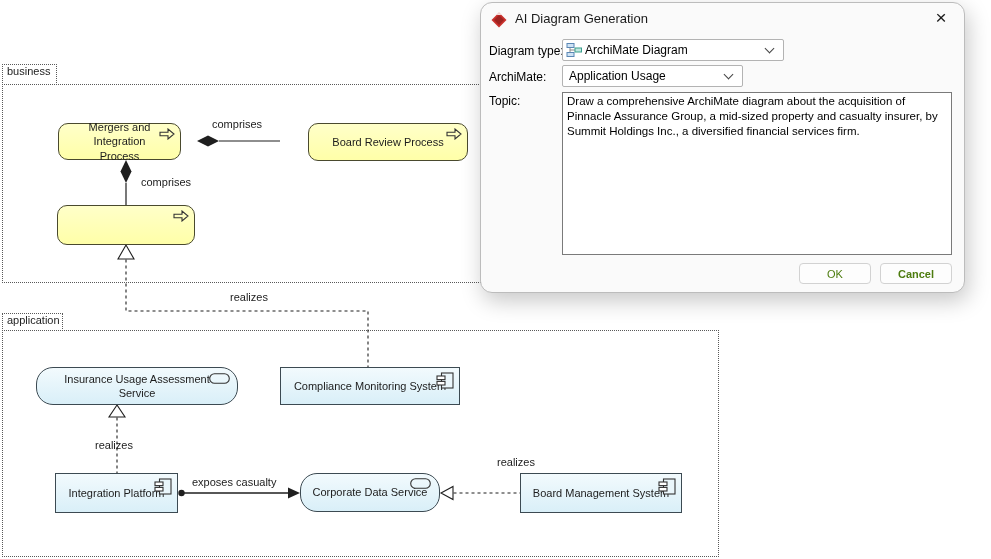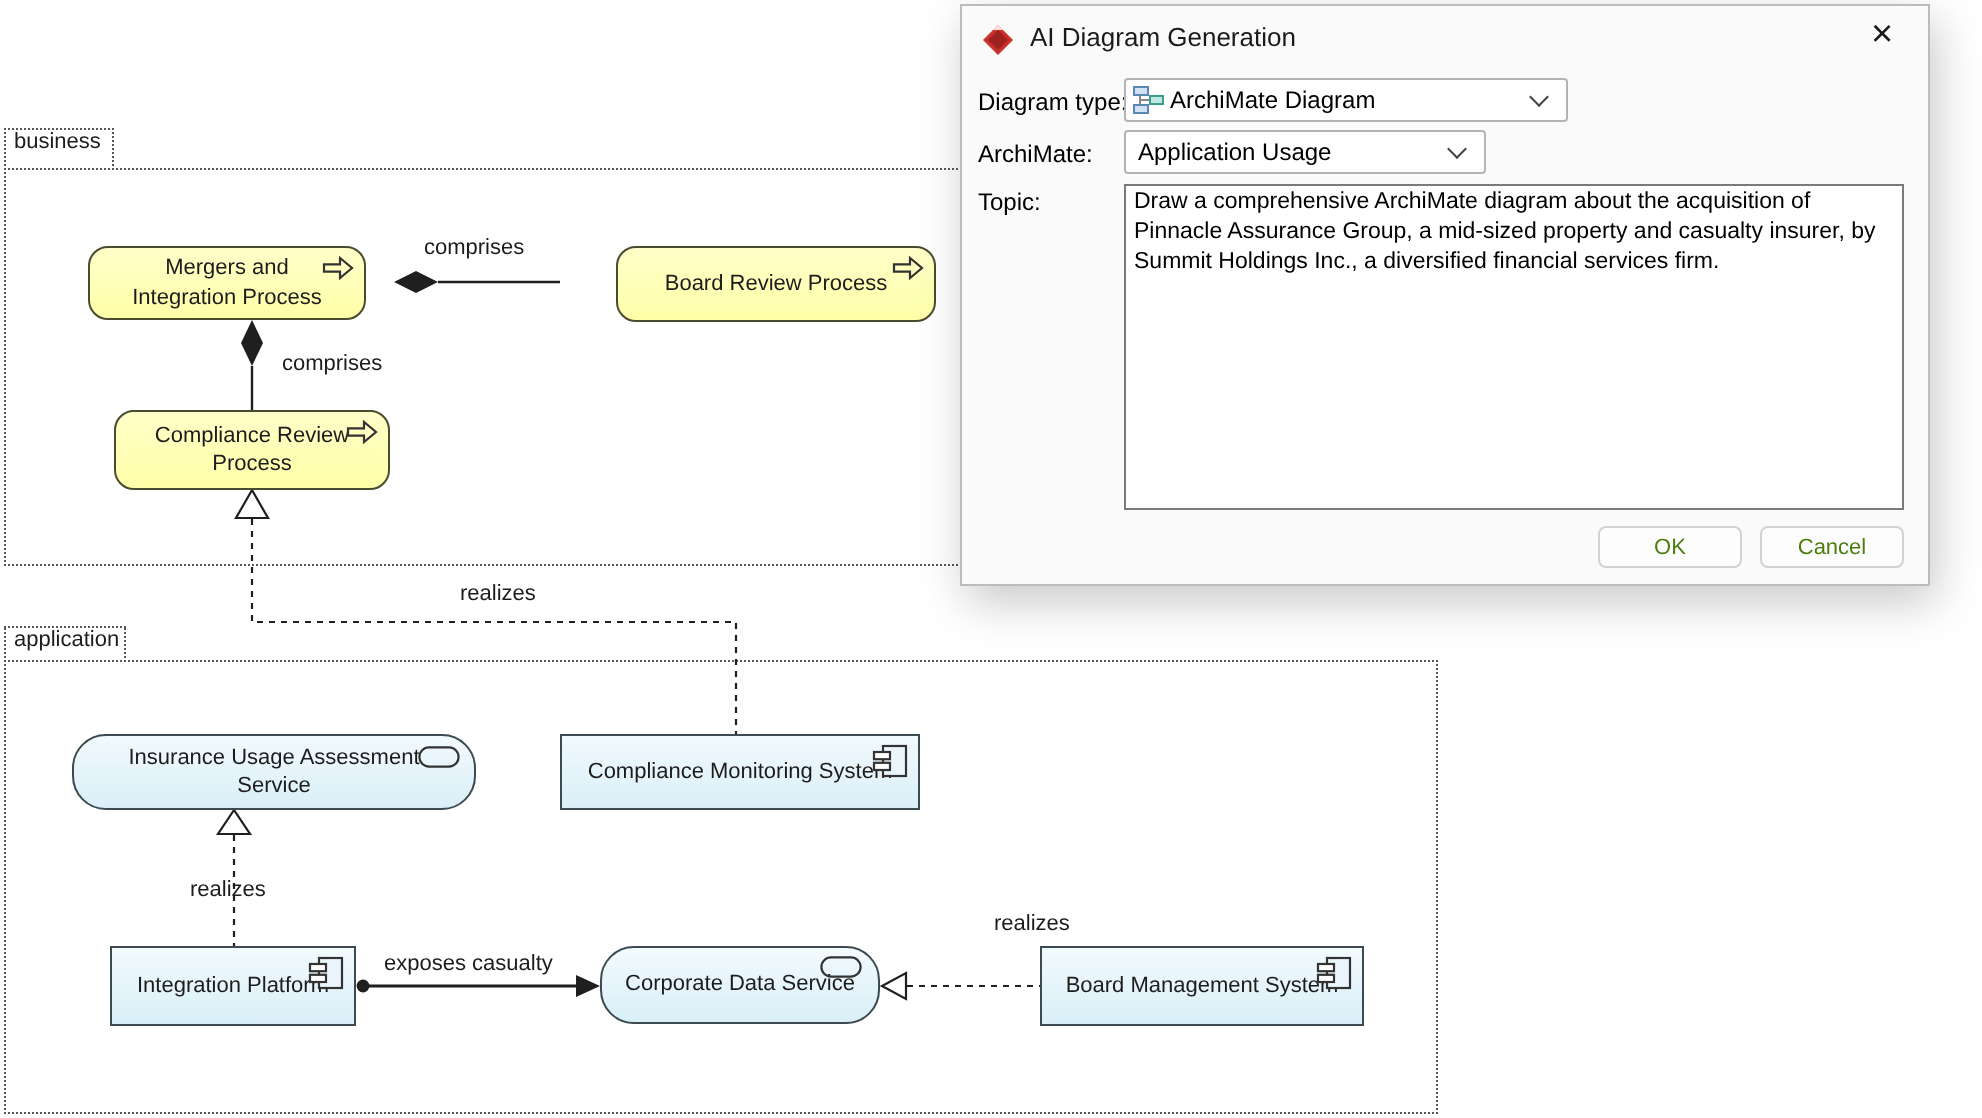--- a/index.html
+++ b/index.html
@@ -20,42 +20,42 @@
   .app.svc { border-radius:17px; }
   .node .corner-icon { position:absolute; top:4px; right:5px; line-height:0; }
 
   .edge-label { position:absolute; font-size:11px; color:#1c1c1c; white-space:nowrap;
                 z-index:3; background:transparent; }
 
   #connectors { position:absolute; left:0; top:0; z-index:2; pointer-events:none; }
 
   
   #dialog { position:absolute; left:480px; top:2px; width:485px; height:291px;
-            background:#fafafa; border:1px solid #bcbcbc; border-radius:0;
+            background:#fafafa; border:1px solid #bcbcbc; border-radius:12px;
             box-shadow:3px 8px 22px rgba(0,0,0,.22); z-index:10; font-size:12px; color:#000; }
   #dialog .ttl-icon { position:absolute; left:10px; top:9px; width:16px; height:16px; }
   #dialog .ttl-text { position:absolute; left:34px; top:8px; font-size:13px; color:#1a1a1a; }
   #dlg-close { position:absolute; right:10px; top:2px; width:26px; height:26px;
                font-size:19px; font-weight:300; color:#1a1a1a; display:flex;
                align-items:center; justify-content:center; cursor:pointer; }
   .fld-label { position:absolute; left:8px; font-size:12px; color:#000; }
   .combo { position:absolute; height:22px; background:#fff; border:1px solid #b3b3b3;
            border-radius:2px; display:flex; align-items:center; font-size:12px; color:#000; }
   .combo .cicon { margin:0 3px 0 3px; line-height:0; }
   .combo .ctext { flex:1 1 auto; padding-left:3px; white-space:nowrap; overflow:hidden; }
   .chev { width:7px; height:7px; border-right:1.4px solid #444; border-bottom:1.4px solid #444;
           transform:rotate(45deg); margin:-3px 10px 0 6px; flex:0 0 auto; }
   #topic-area { position:absolute; left:81px; top:89px; width:390px; height:163px;
                 border:1px solid #7a7a7a; background:#fff; resize:none;
                 font-family:"Liberation Sans", sans-serif; font-size:11.5px; line-height:1.32;
                 padding:1px 4px; color:#000; outline:none; }
   .dlg-btn { position:absolute; top:260px; width:72px; height:21px; background:#fdfdfd;
              border:1px solid #d2d2d2; border-radius:4px; font-size:11px; color:#4d7c0f;
              font-family:"Liberation Sans", sans-serif; cursor:pointer; }
-  #btn-ok { left:318px; } #btn-cancel { left:399px; }
+  #btn-ok { left:318px; } #btn-cancel { left:399px;font-weight:bold; }
 </style>
 </head>
 <body>
 
 <div id="stage">
 
   <div class="grp-tab" style="left:2px; top:64px; width:55px; height:21px;">
     <span>business</span>
   </div>
   <div class="grp-body" style="left:2px; top:84px; width:953px; height:199px;"></div>
@@ -99,40 +99,39 @@
     </g>
   </svg>
 
   <span class="edge-label" style="left:212px; top:118px;">comprises</span>
   <span class="edge-label" style="left:141px; top:176px;">comprises</span>
   <span class="edge-label" style="left:230px; top:291px;">realizes</span>
   <span class="edge-label" style="left:95px;  top:439px;">realizes</span>
   <span class="edge-label" style="left:192px; top:476px;">exposes casualty</span>
   <span class="edge-label" style="left:497px; top:456px;">realizes</span>
 
-  <div class="node biz" style="left:44px; top:123px; width:139px; height:37px; padding:16px 18px;">
+  <div class="node biz" style="left:58px; top:123px; width:123px; height:37px; padding:16px 18px;">
     <span>Mergers and Integration Process</span>
     <span class="corner-icon">
       <svg width="16" height="12" viewBox="0 0 16 12">
           <polygon points="1,4.2 9,4.2 9,1 15,6 9,11 9,7.8 1,7.8" fill="none" stroke="#333" stroke-width="1.1"></polygon>
         </svg>
     </span>
   </div>
 
   <div class="node biz" style="left:280px; top:123px; width:160px; height:38px;margin-left:28px;">
     <span>Board Review Process</span>
     <span class="corner-icon">
       <svg width="16" height="12" viewBox="0 0 16 12">
           <polygon points="1,4.2 9,4.2 9,1 15,6 9,11 9,7.8 1,7.8" fill="none" stroke="#333" stroke-width="1.1"></polygon>
         </svg>
     </span>
   </div>
 
   <div class="node biz" style="left:57px; top:205px; width:138px; height:40px; padding:0 18px;">
-    <span>Compliance Review Process</span>
     <span class="corner-icon">
       <svg width="16" height="12" viewBox="0 0 16 12">
           <polygon points="1,4.2 9,4.2 9,1 15,6 9,11 9,7.8 1,7.8" fill="none" stroke="#333" stroke-width="1.1"></polygon>
         </svg>
     </span>
   </div>
 
   <div class="node app svc" style="left:36px; top:367px; width:202px; height:38px; padding:0 8px;">
     <span>Insurance Usage Assessment Service</span>
     <span class="corner-icon" style="top:5px; right:7px;">

